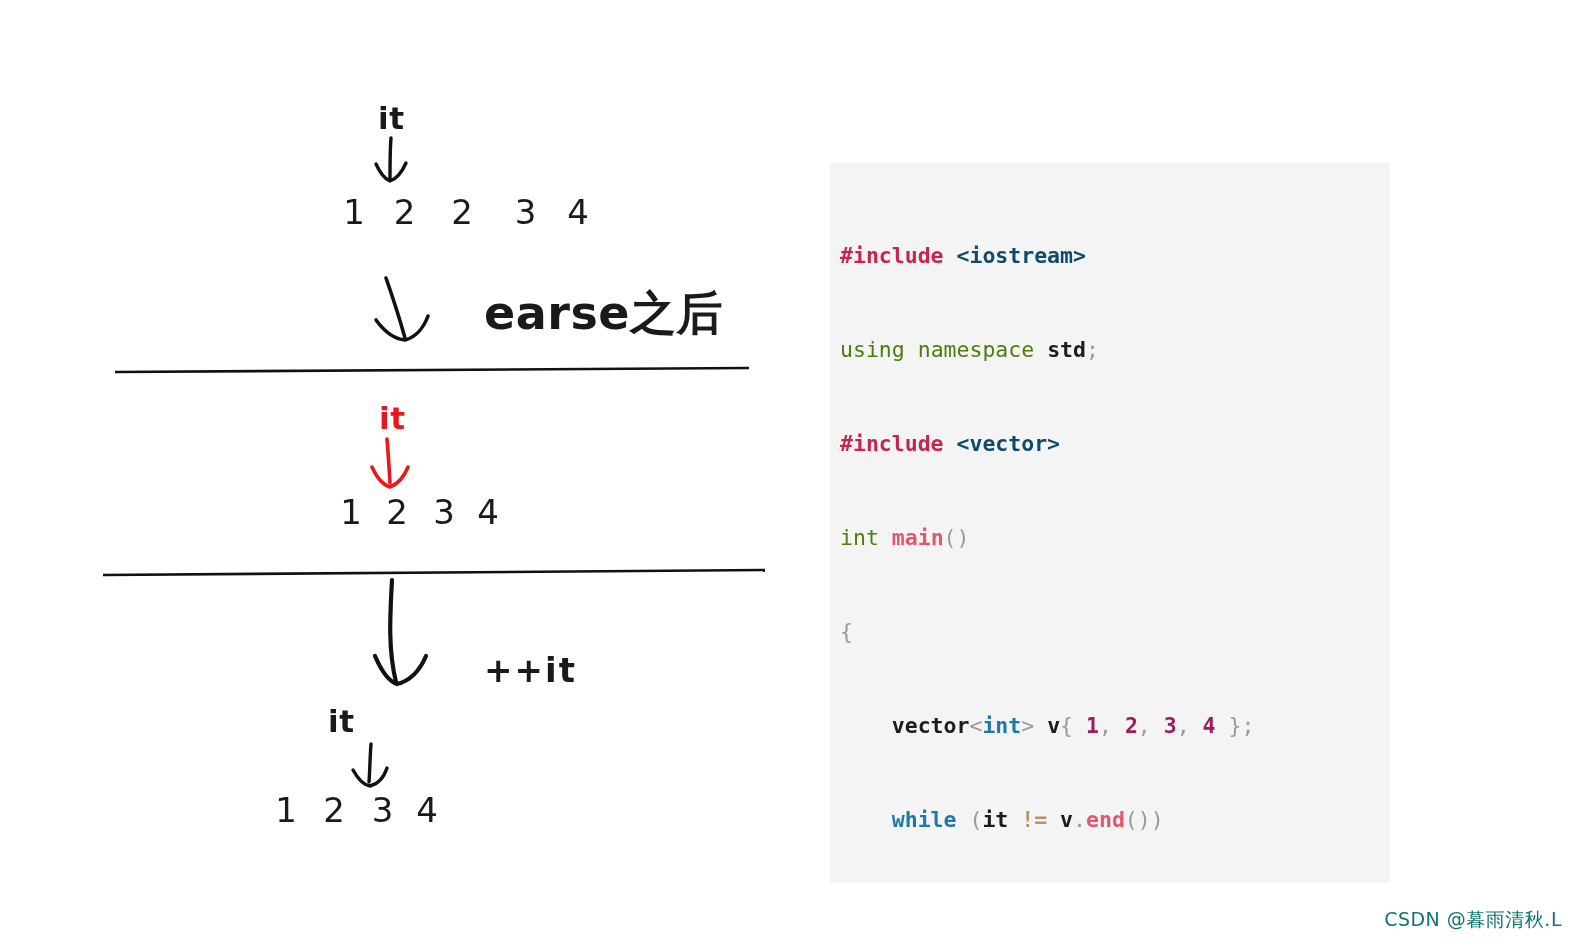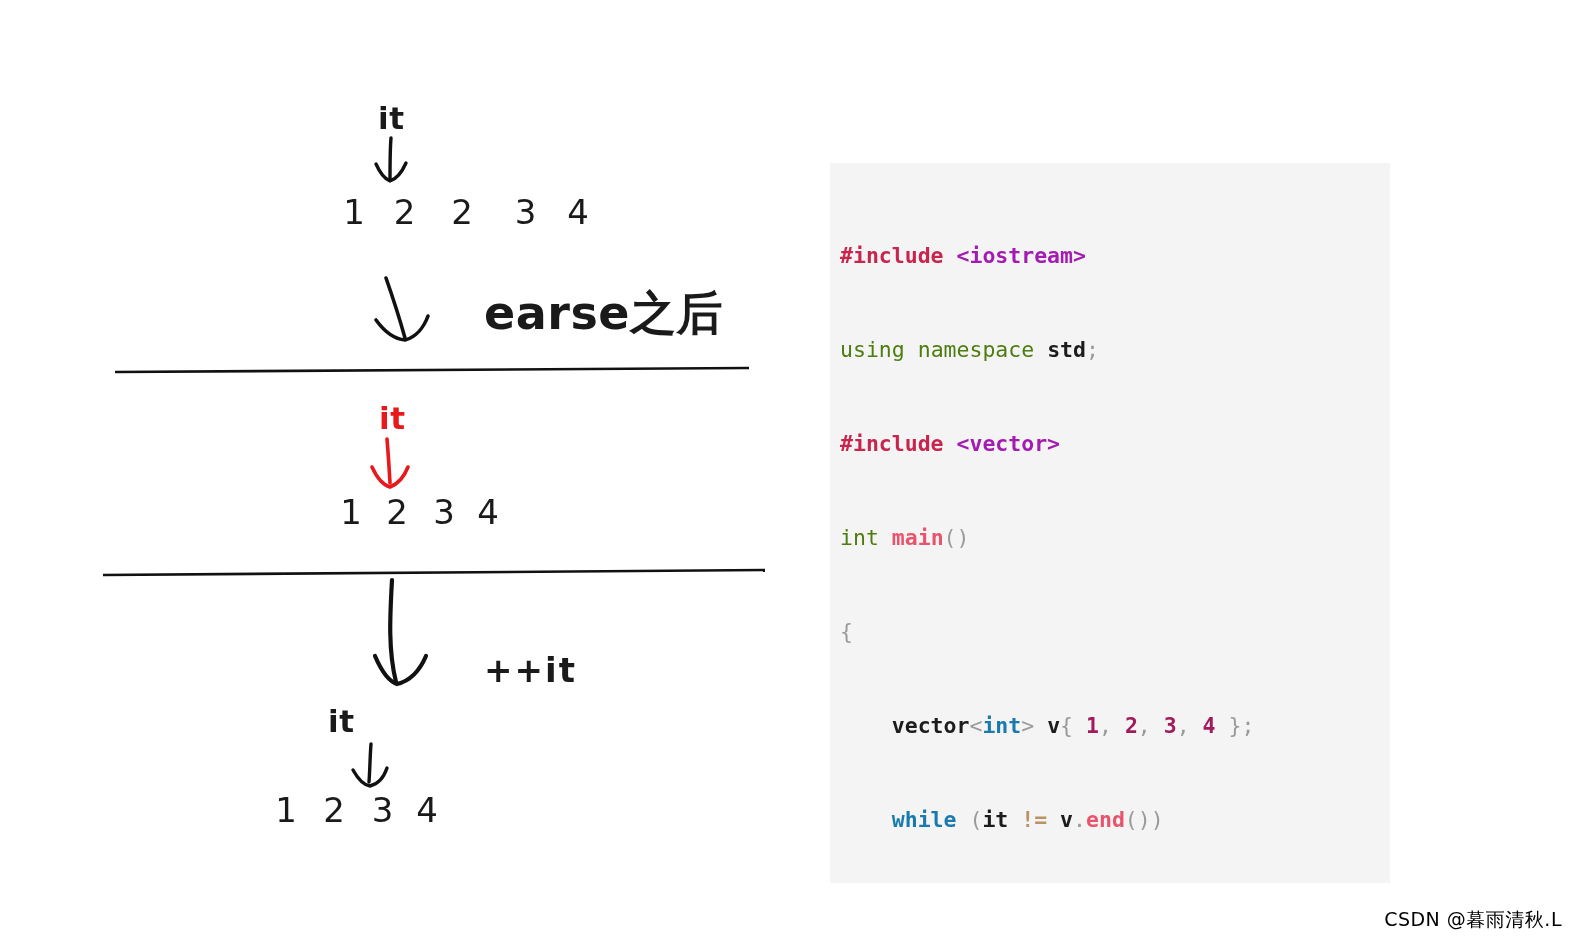--- a/index.html
+++ b/index.html
@@ -58,39 +58,39 @@
   #code-block {
     font-family: "DejaVu Sans Mono", monospace;
     font-size: 21.5px;
     line-height: 47px;
     white-space: pre;
     color: #3f3f3f;
   }
   #code-block .ln { display: block; height: 47px; }
 
   .t-pp    { color: #c7254e; font-weight: bold; }
-  .t-hdr   { color: #a21caf; font-weight: bold; }
+  .t-hdr   { color: #0c4a6e; font-weight: bold; }
   .t-kw    { color: #1a7aad; font-weight: bold; }
   .t-kw2   { color: #4d7c0f; }
   .t-fn    { color: #e8546b; font-weight: bold; }
   .t-plain { color: #1c1c1c; font-weight: bold; }
   .t-num   { color: #a01a5c; font-weight: bold; }
   .t-op    { color: #b89464; font-weight: bold; }
   .t-punct { color: #9a9a9a; }
   .t-brace { color: #9a9a9a; }
   .t-ang   { color: #9a9a9a; }
 
   
   #watermark {
     position: absolute;
     right: 18px;
     bottom: 14px;
     font-family: "DejaVu Sans", sans-serif;
     font-size: 19px;
-    color: #000000;
+    color: #0f766e;
     white-space: nowrap;
     letter-spacing: 0.5px;
   }
 </style>
 </head>
 <body>
 
 <div id="page">
 
   <div id="diagram">

